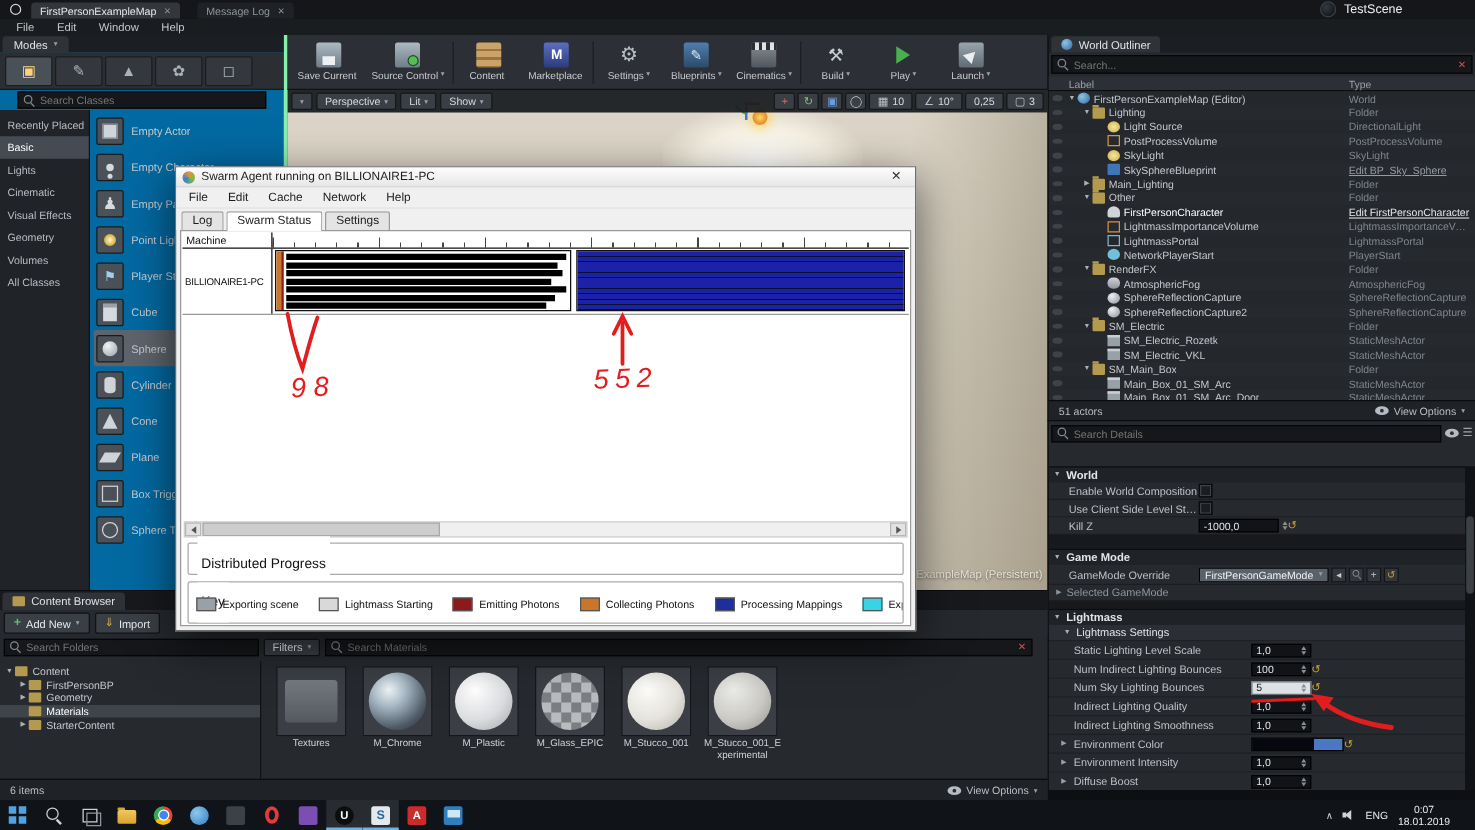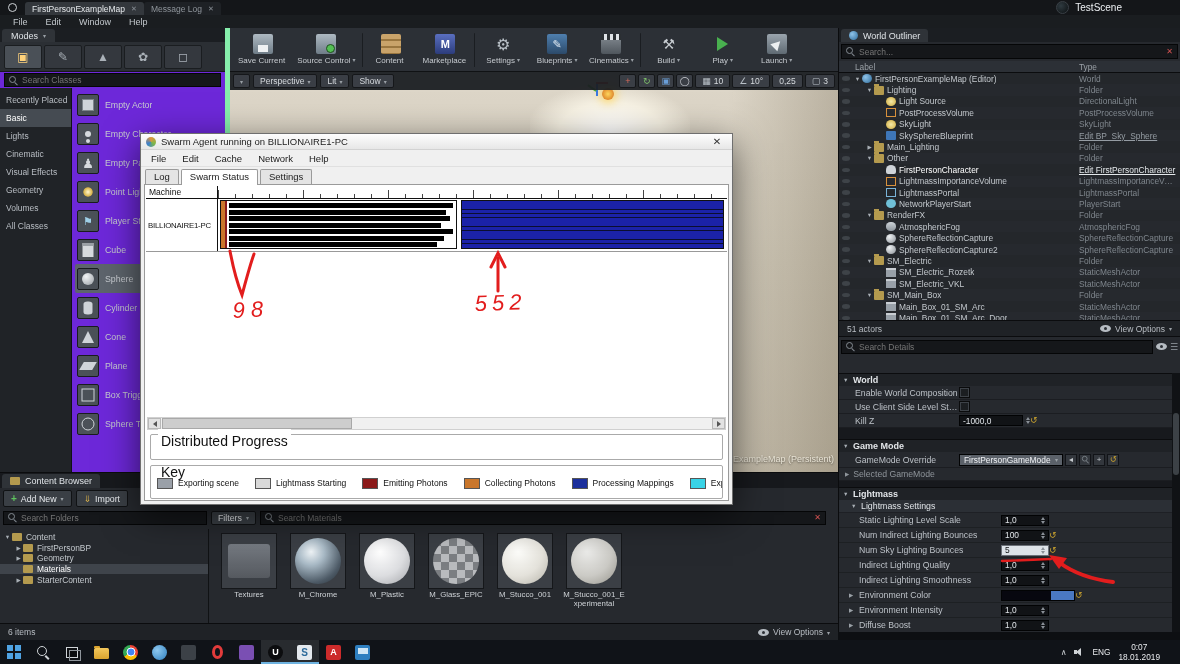--- a/index.html
+++ b/index.html
@@ -22,39 +22,39 @@
   .chk{width:11px;height:11px;background:#1b1e21;border:1px solid #0a0b0c;box-shadow:inset 0 0 0 1px #3d4248}
   .spin{display:inline-flex;flex-direction:column;gap:1px;margin-left:3px;flex:none}
   .spin i{display:block;width:0;height:0;border-left:2.5px solid transparent;border-right:2.5px solid transparent}
   .spin i.u{border-bottom:3px solid #8a9097}
   .spin i.d{border-top:3px solid #8a9097}
   .reset{color:#c9a22e;font-size:9px;line-height:1;width:9px}
 
   
   #titlebar{left:0;top:0;width:1180px;height:15px;background:#141619;display:flex;align-items:center}
   .ue-logo{width:9px;height:9px;border-radius:50%;border:1.5px solid #cfd3d7;margin:0 8px;flex:none}
-  .win-tab{display:flex;align-items:center;gap:6px;height:13px;margin-top:2px;padding:0 7px;background:#1e2125;color:#8f959b;font-size:8.5px;border-radius:3px 3px 0 0;margin-right:0}
+  .win-tab{display:flex;align-items:center;gap:6px;height:13px;margin-top:2px;padding:0 7px;background:#1e2125;color:#8f959b;font-size:8.5px;border-radius:3px 3px 0 0;margin-right:14px}
   .win-tab.active{background:#33373c;color:#e6e9ec}
   .win-tab .tab-x{font-size:7px;color:#8a9097}
   .win-tab .tab-x::before{content:"✕"}
   .scene-badge{margin-left:auto;margin-right:58px;display:flex;align-items:center;gap:6px;font-size:10px;color:#eceff2}
   .scene-icon{width:13px;height:13px;border-radius:50%;background:radial-gradient(circle at 35% 35%,#2f3a40,#0c1012);border:1px solid #3a4046}
 
   
   #menubar{left:0;top:15px;width:1180px;height:13px;background:#1a1d20;display:flex;align-items:center;padding-left:4px}
   .menu-item{padding:0 9px;font-size:9px;color:#c2c7cc}
 
   
-  #modes{left:0;top:28px;width:230px;height:444px;background:#6d28d9;border-right:5px solid #86efac}
+  #modes{left:0;top:28px;width:230px;height:444px;background:#0369a1;border-right:3px solid #86efac}
   .modes-tabbar{height:14px;background:#1b1e22;display:flex;align-items:flex-end}
   .modes-tab{display:flex;align-items:center;gap:5px;background:#2f3338;padding:1px 9px;height:13px;font-size:9px;color:#dfe3e7;border-radius:3px 3px 0 0;margin-left:2px}
   .modes-tools{height:30px;background:#2b2f34;display:flex;align-items:center;gap:2px;padding:0 4px;border-bottom:1px solid #17191c}
   .mtool{width:38px;height:24px;background:#34383e;border:1px solid #1a1d20;border-radius:2px;display:flex;align-items:center;justify-content:center;color:#aab1b8;font-size:12px}
   .mtool.active{background:#4a5057;color:#ffd27a}
-  .modes-search{height:16px;padding:1px 4px}
+  .modes-search{height:16px;padding:1px 14px}
   .modes-body{position:absolute;top:60px;bottom:0;left:0;right:0;display:flex}
   .modes-cats{width:72px;background:#202327;border-right:1px solid #101214;padding-top:3px}
   .mcat{height:18px;display:flex;align-items:center;padding-left:6px;font-size:8.5px;color:#b9bec4}
   .mcat.selected{background:#454b52;color:#fff}
   .modes-items{flex:1;padding:2px 3px;overflow:hidden}
   .mitem{height:29px;display:flex;align-items:center;gap:6px;padding-left:2px;border-radius:2px}
   .mitem.selected{background:#5d646c}
   .mitem-icon{width:22px;height:22px;background:#4b5158;border:1px solid #191c1f;border-radius:2px;position:relative;flex:none}
   .mitem-label{font-size:8.8px;color:#c6cacf;white-space:nowrap;overflow:hidden;text-overflow:ellipsis;max-width:108px}
   .mitem-icon::before{position:absolute;left:50%;top:50%;transform:translate(-50%,-50%);color:#d6dade}
@@ -140,21 +140,21 @@
   .bb{height:5px;background:#000;margin-bottom:1.5px}
   .bars-blue{position:absolute;left:243px;right:3px;top:1px;bottom:2px;border:1px solid #111;background:repeating-linear-gradient(180deg,#1b22a8 0 3.6px,#0b0e30 3.6px 4.3px)}
   .sw-hscroll{position:absolute;left:2px;right:2px;top:232px;height:13px;background:#f0f0f0;border:1px solid #d0d0d0;display:flex;align-items:center}
   .sw-harrow{width:13px;height:11px;background:#e2e2e2;border:1px solid #b8b8b8;display:flex;align-items:center;justify-content:center}
   .sw-harrow i{width:0;height:0;border-top:3px solid transparent;border-bottom:3px solid transparent}
   .sw-harrow .l{border-right:4px solid #555}
   .sw-harrow .r{border-left:4px solid #555}
   .sw-hthumb{width:190px;height:11px;background:#cdcdcd;border:1px solid #a8a8a8;margin-left:1px}
   .sw-spacer{flex:1}
   .sw-group{position:absolute;left:5px;right:5px;border:1px solid #aaa;border-radius:2px}
-  .sw-group-label{position:absolute;top:-6px;left:7px;background:#fff;padding:4px 3px;font-size:14px;color:#111}
+  .sw-group-label{position:absolute;top:-6px;left:7px;background:#fff;padding:16px 3px;font-size:11px;color:#111}
   #sw-progress{top:249px;height:26px}
   .sw-progressbar{position:absolute;left:4px;right:4px;top:8px;bottom:3px;background:linear-gradient(#18b257,#0b8f40);display:flex;align-items:center;justify-content:center;font-size:8.5px;color:#073318}
   #sw-key{top:280px;height:34px;overflow:hidden}
   .sw-key-items{position:absolute;left:6px;top:12px;display:flex;gap:16px;white-space:nowrap}
   .sw-key-item{display:flex;gap:5px;font-size:8.5px;color:#111}
   .sw-swatch{width:16px;height:11px;border:1px solid #555;flex:none}
   .sw-anno{position:absolute;inset:0;pointer-events:none;z-index:9}
 
   
   #outliner{left:838px;top:28px;width:342px;height:308px;background:#26292e;border-left:1px solid #0b0c0e}

